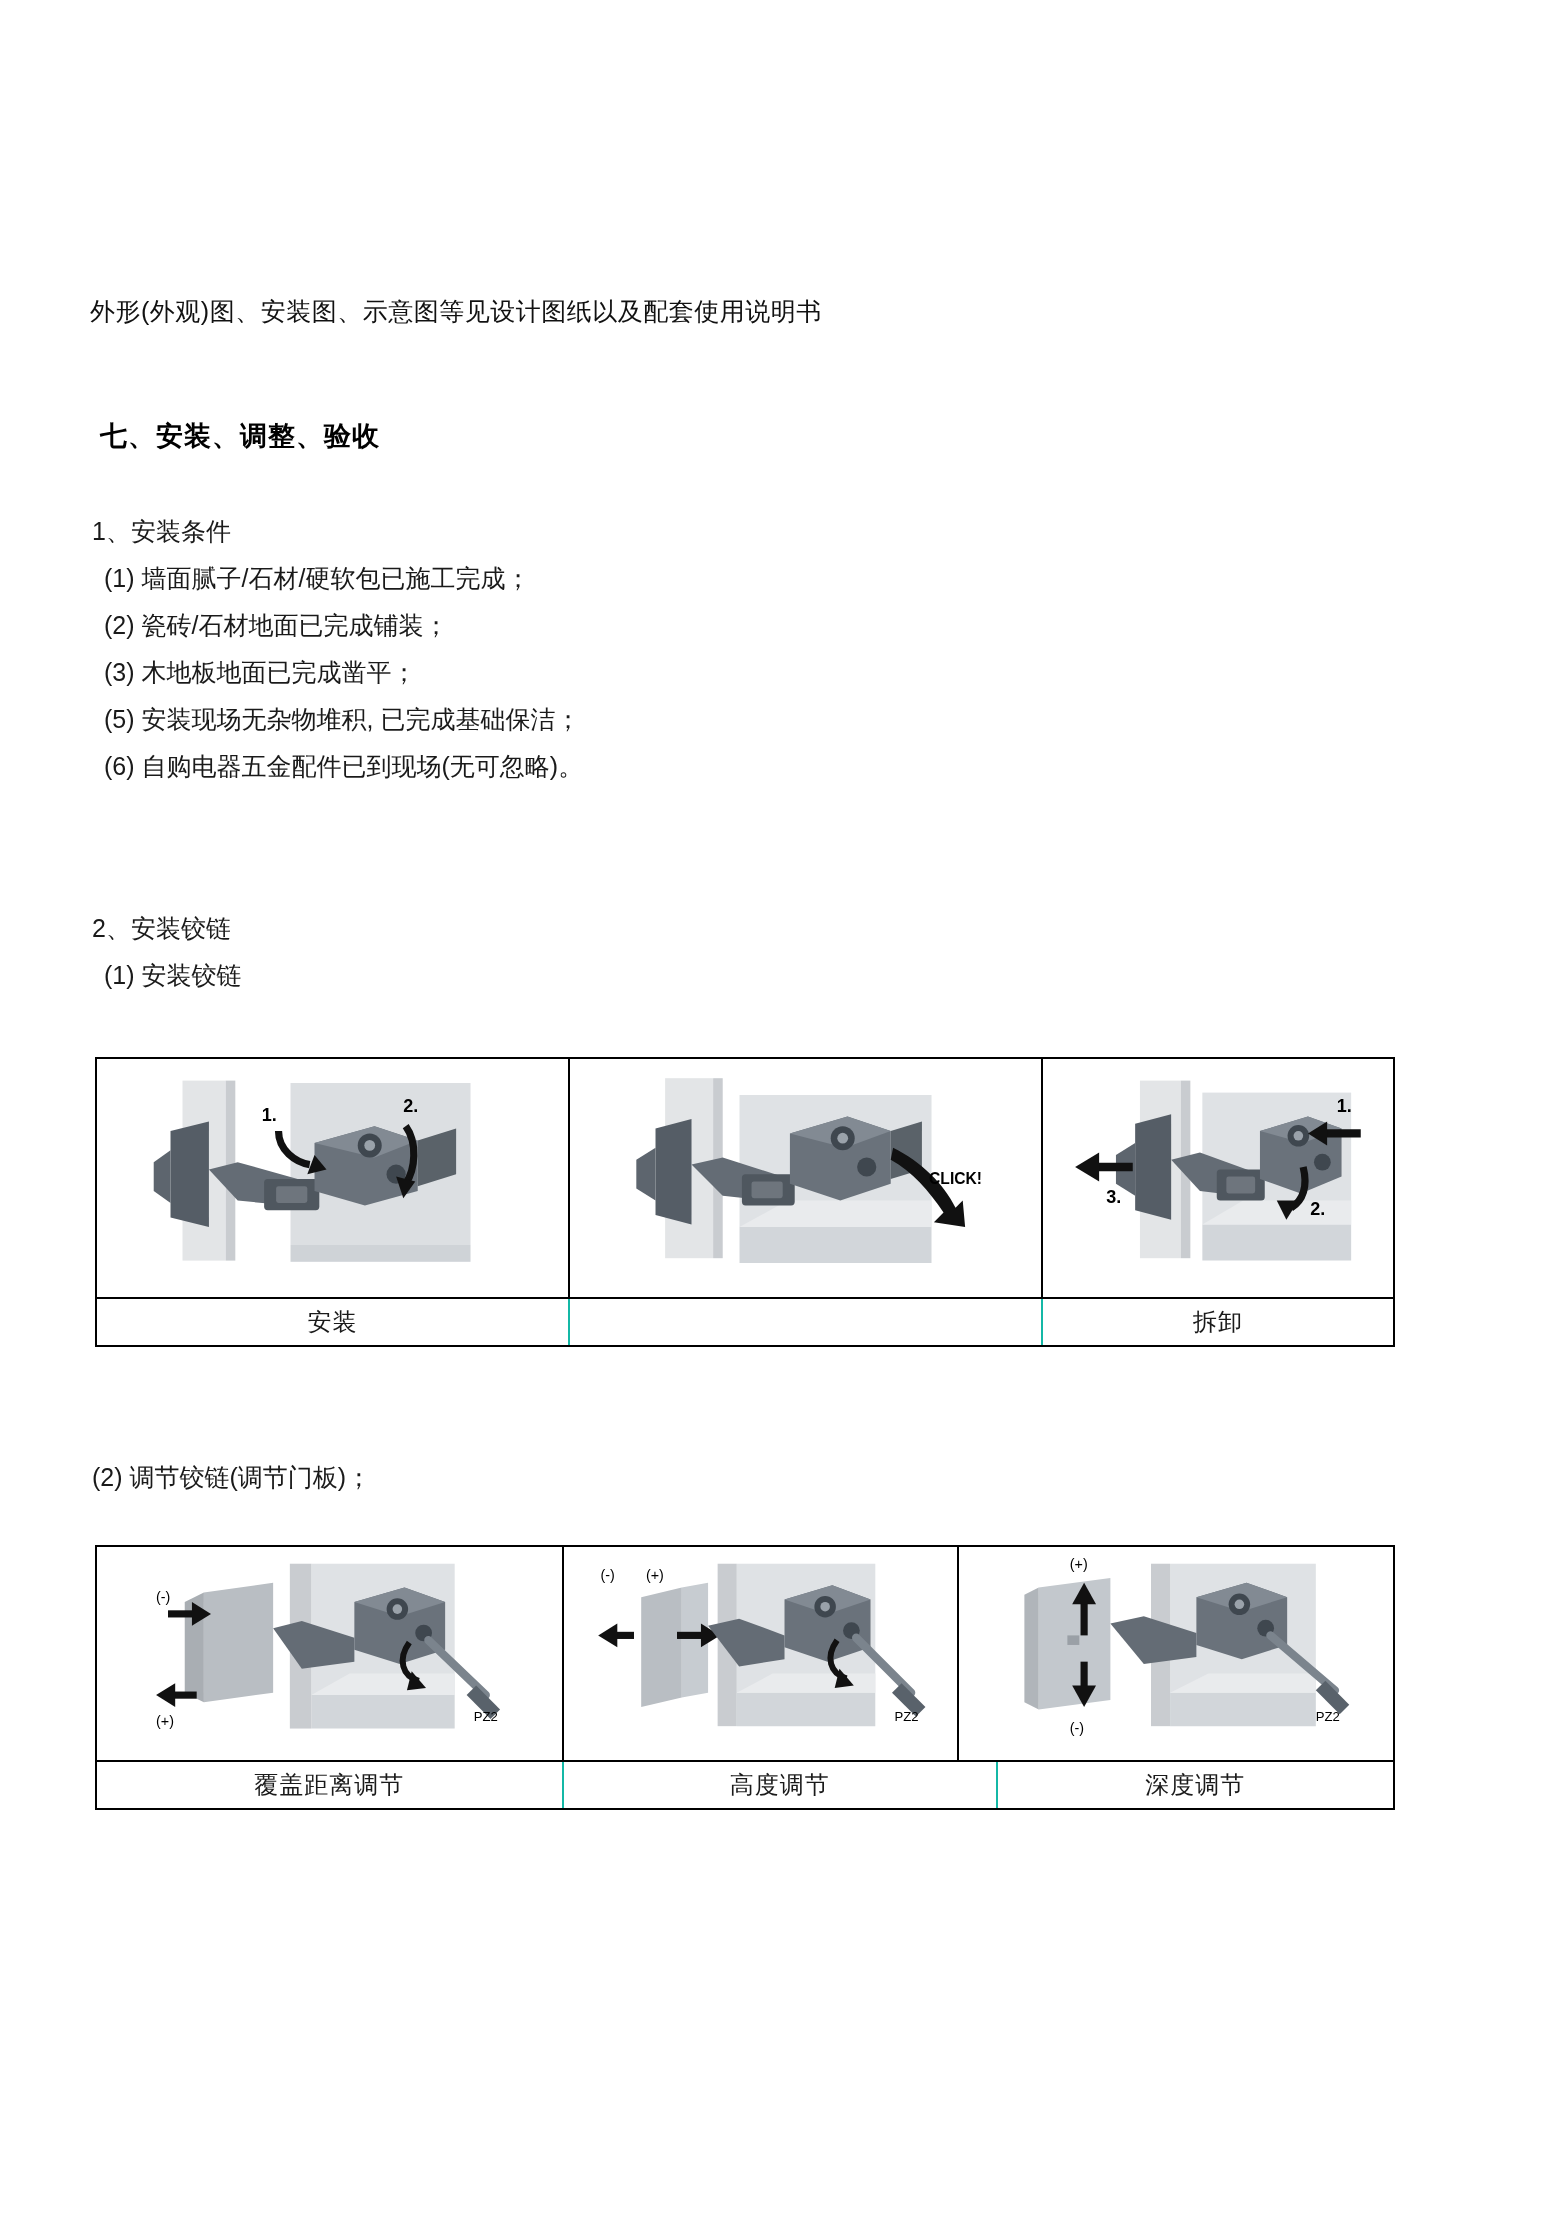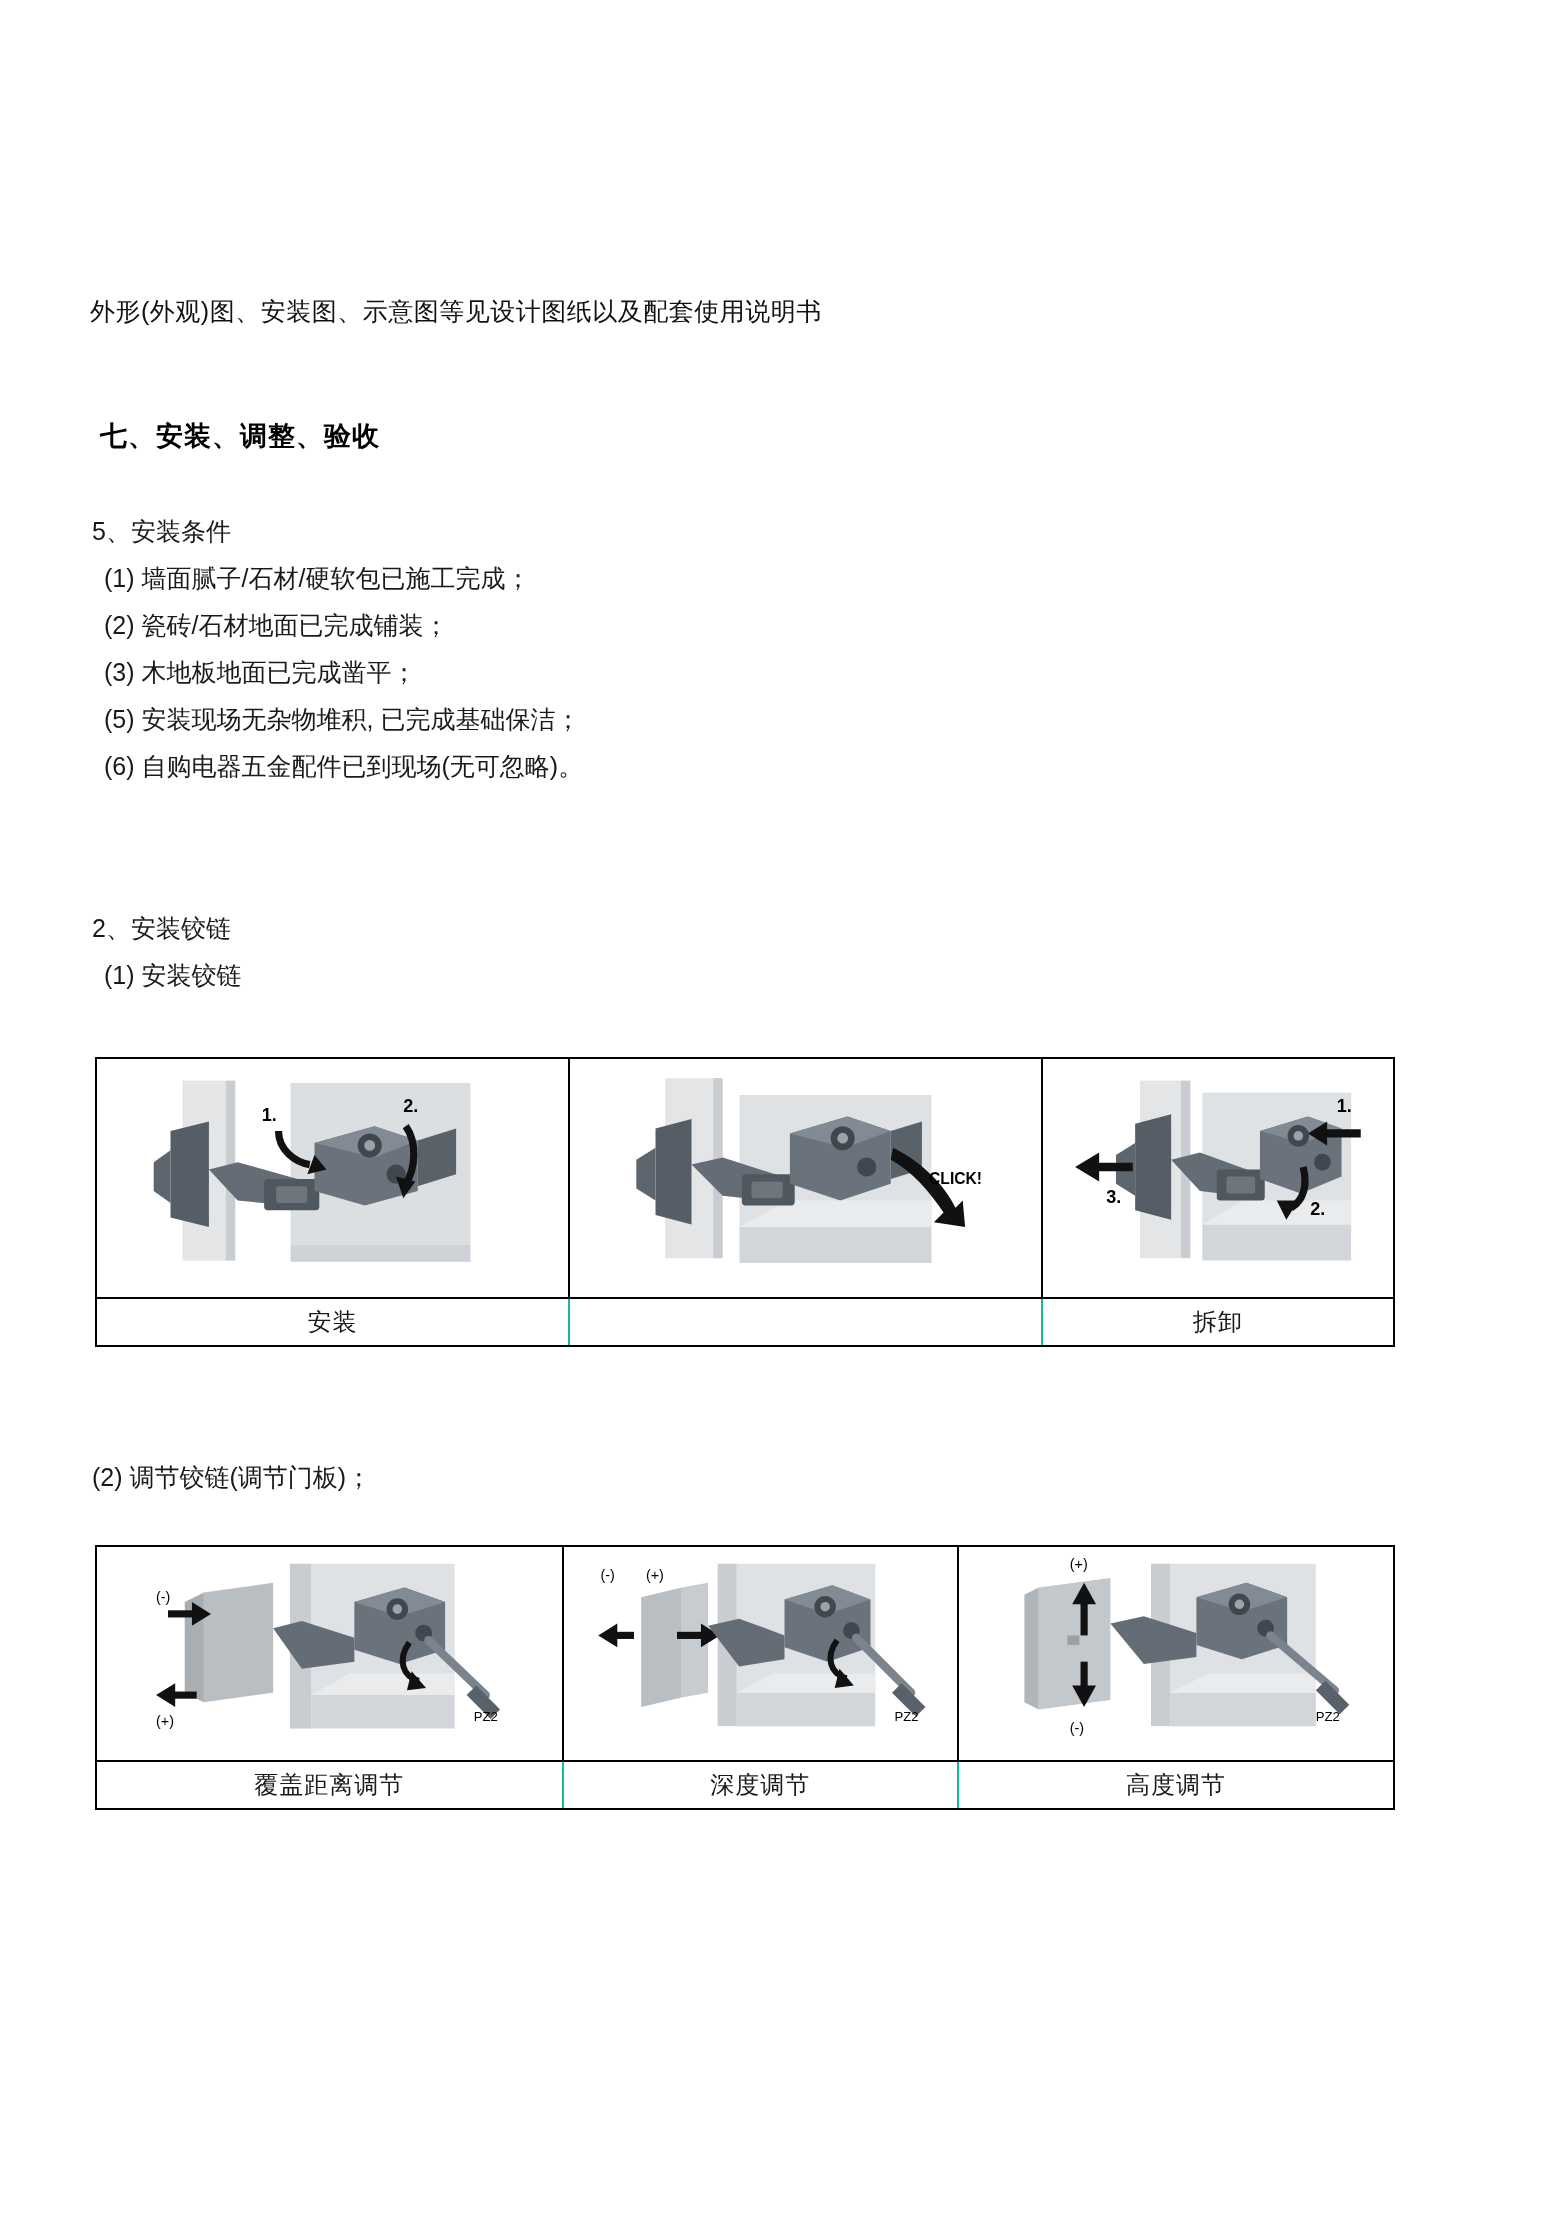--- a/index.html
+++ b/index.html
@@ -145,21 +145,21 @@
 </head>
 <body>
 
 <div class="page">
 
   <div class="intro-line">外形(外观)图、安装图、示意图等见设计图纸以及配套使用说明书</div>
 
   <div class="section-heading">七、安装、调整、验收</div>
 
   <div class="block-1">
-    <div>5、安装条件</div>
+    <div>1、安装条件</div>
     <div class="sub">(1) 墙面腻子/石材/硬软包已施工完成；</div>
     <div class="sub">(2) 瓷砖/石材地面已完成铺装；</div>
     <div class="sub">(3) 木地板地面已完成凿平；</div>
     <div class="sub">(5) 安装现场无杂物堆积, 已完成基础保洁；</div>
     <div class="sub">(6) 自购电器五金配件已到现场(无可忽略)。</div>
   </div>
 
   <div class="block-2">
     <div>2、安装铰链</div>
     <div class="sub">(1) 安装铰链</div>
@@ -381,18 +381,18 @@
             <path d="M234 74 L288 120" stroke="#7b848d" stroke-width="7" stroke-linecap="round"></path>
             <path d="M280 112 L300 132 L292 140 L272 120 Z" fill="#59626b"></path>
             <text x="272" y="146" font-family="Liberation Sans, sans-serif" font-size="11" fill="#000">PZ2</text>
           </svg>
         </div>
       </div>
     </div>
 
     <div class="fig-labels">
       <div class="fig-label f2-c1">覆盖距离调节</div>
+      <div class="fig-label f2-c3">高度调节</div>
       <div class="fig-label f2-c2">深度调节</div>
-      <div class="fig-label f2-c3">高度调节</div>
     </div>
   </div>
 
 </div>
 
 </body></html>

